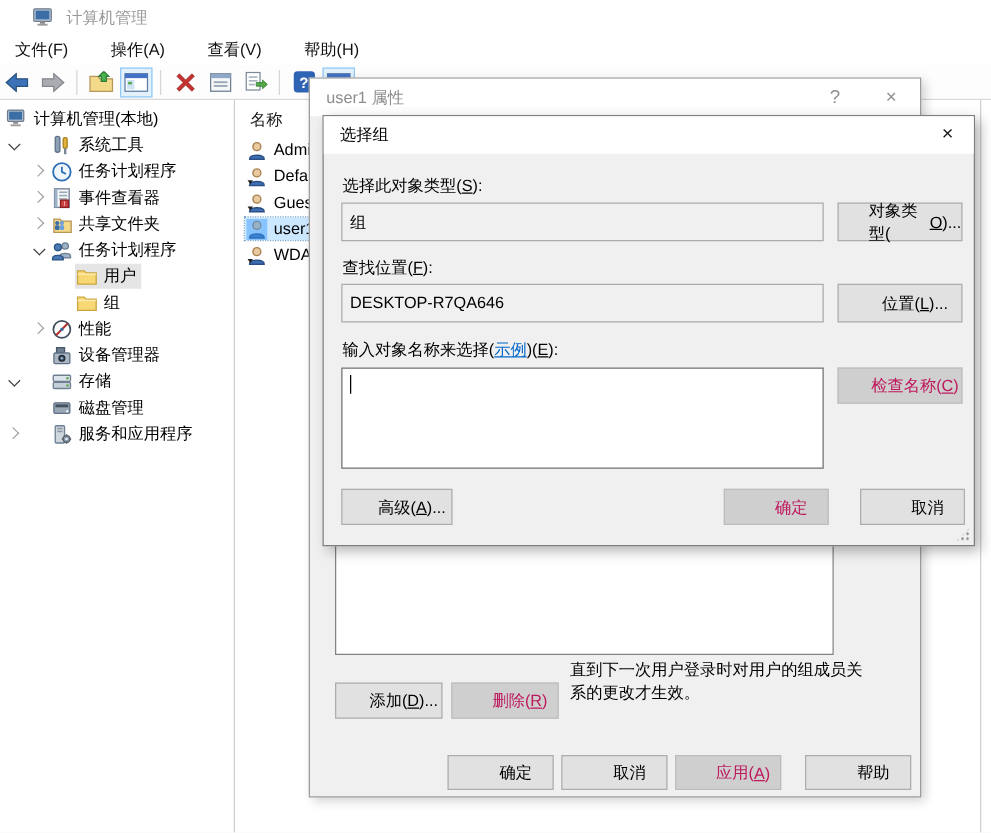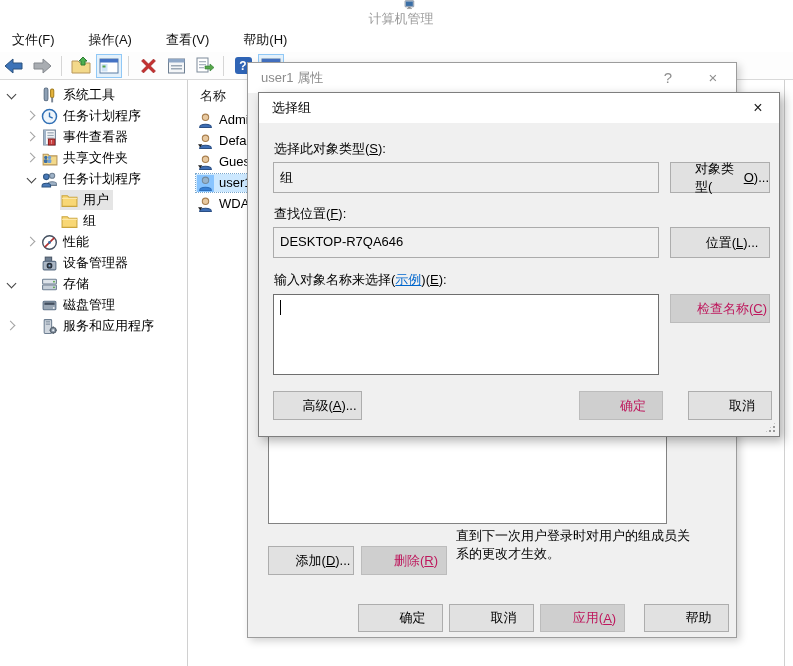--- a/index.html
+++ b/index.html
@@ -3,21 +3,21 @@
 <meta charset="utf-8">
 <style>
   * { margin:0; padding:0; box-sizing:border-box; }
   html,body { width:793px; height:666px; }
   body {
     font-family:"Liberation Sans", sans-serif;
     font-size:13px; color:#000; background:#ffffff;
     position:relative; overflow:hidden;
   }
   
-  .titlebar { position:absolute; left:0; top:0; width:793px; height:28px; background:#fff; display:flex; align-items:center;flex-direction:column; }
+  .titlebar { position:absolute; left:0; top:0; width:793px; height:28px; background:#fff; display:flex; align-items:center; }
   .titlebar .app-icon { margin-left:26px; width:18px; height:16px; }
   .titlebar .title-text { margin-left:9px; color:#9a9a9a; font-size:13px; }
   .menubar { position:absolute; left:0; top:28px; width:793px; height:24px; background:#fff; display:flex; align-items:center; }
   .menubar .menu-item { padding:3px 10px; margin-right:14px; color:#111; }
   .menubar .menu-item:first-child { margin-left:2px; }
   .toolbar { position:absolute; left:0; top:52px; width:793px; height:28px; background:#fdfdfd; display:flex; align-items:center; border-bottom:1px solid #d9d9d9; }
   .tb-btn { width:26px; height:24px; display:flex; align-items:center; justify-content:center; margin:0 1px; border:1px solid transparent; }
   .tb-btn.active { border:1px solid #90c8f6; background:#e4f1fb; }
   .tb-sep { width:1px; height:20px; background:#d6d6d6; margin:0 5px; }
   .help-glyph { width:17px; height:17px; background:#2f64b5; color:#fff; font-weight:bold; font-size:12px; border-radius:3px; display:flex; align-items:center; justify-content:center; }
@@ -142,20 +142,31 @@
         <rect x="2.5" y="6" width="7" height="7.5" fill="#cfe3f5"></rect>
         <path d="M4 8 L6.5 9.7 L4 11.4 Z" fill="#57a64a"></path>
       </svg>
     </span>
 </div>
 
 <div class="content">
 
   <div class="tree-panel">
 
+    <div class="tree-item lvl0">
+      <span class="row-core">
+          <span class="ticon"><svg viewBox="0 0 17 16">
+              <rect x="1" y="1" width="13" height="9" rx="1" fill="#b9c6d6" stroke="#6b7a8c"></rect>
+              <rect x="2.3" y="2.3" width="10.4" height="6.4" fill="#3a6ea5"></rect>
+              <rect x="5.5" y="10" width="4" height="2" fill="#8a8a8a"></rect>
+              <rect x="3.5" y="12.5" width="8" height="1.5" fill="#9a9a9a"></rect>
+            </svg></span>
+          <span>计算机管理(本地)</span>
+        </span>
+    </div>
 
     <div class="tree-item lvl1">
       <span class="chev chev-expanded"></span>
       <span class="row-core">
           <span class="ticon"><svg viewBox="0 0 16 16">
               <rect x="3" y="1" width="3.5" height="12" rx="1.6" fill="#8ea0b5" stroke="#5f7186"></rect>
               <rect x="9" y="2" width="3" height="8" rx="1.2" fill="#e4b33c" stroke="#a9811f"></rect>
               <rect x="9.6" y="10" width="1.8" height="4.5" fill="#7b8694"></rect>
             </svg></span>
           <span>系统工具</span>

